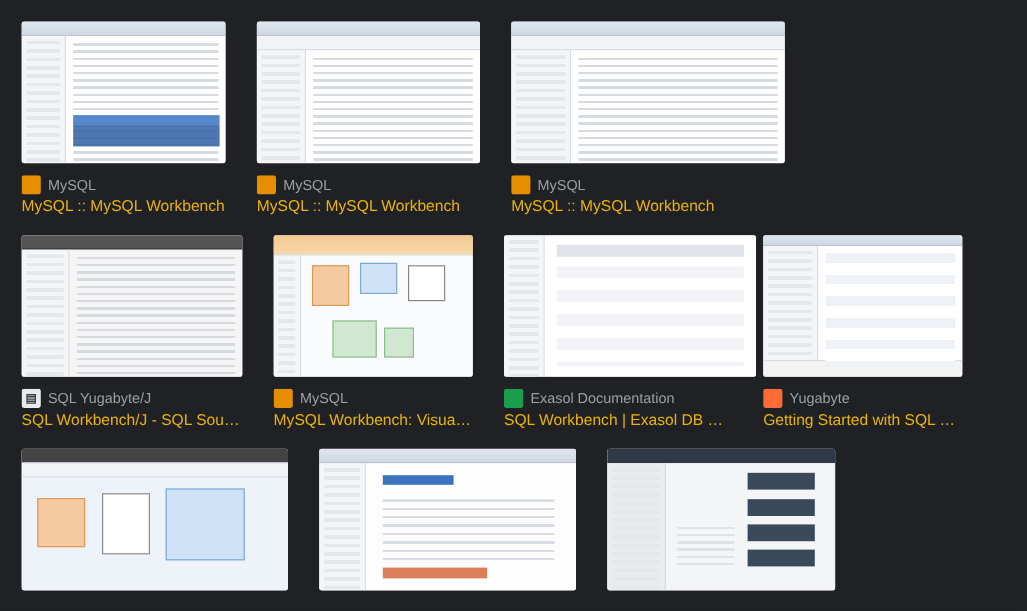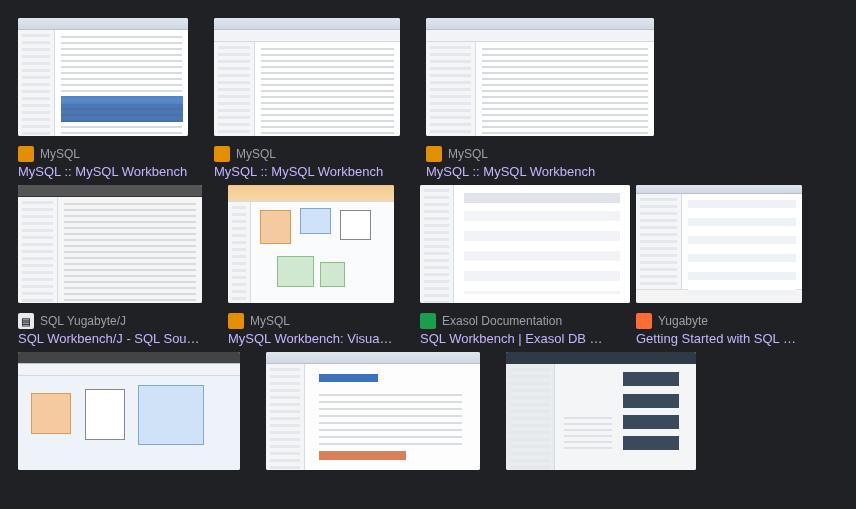--- a/index.html
+++ b/index.html
@@ -8,21 +8,21 @@
     font-family: Arial, Roboto, sans-serif;
     color: #bdc1c6;
     padding: 18px;
     width: 856px;
     height: 509px;
     overflow: hidden;
   }
   .grid {
     display: flex;
     flex-wrap: wrap;
-    gap: 6px 26px;
+    gap: 17px 26px;
     align-items: center;
   }
   .tile {
     display: flex;
     flex-direction: column;
     cursor: pointer;
   }
   .thumb {
     background: #ececec;
     border-radius: 2px;
@@ -94,21 +94,21 @@
     display:flex; align-items:center; justify-content:center;
     font-size:10px; font-weight:bold;
   }
   .favicon.mysql { background:#e48e00; color:#fff; }
   .favicon.doc   { background:#e8eaed; color:#3c4043; }
   .favicon.exasol{ background:#1a9e4b; color:#fff; }
   .favicon.yuga  { background:#ff6b35; color:#fff; }
   .title {
     margin-top:2px;
     font-size:13px;
-    color:#c4b5fd;
+    color:#eab308;
     white-space: nowrap;
     overflow: hidden;
     text-overflow: ellipsis;
   }
   .darkbar { position:absolute; background:#3a4a5a; }
 </style>
 </head>
 <body>
 
 <div class="grid" id="grid">

